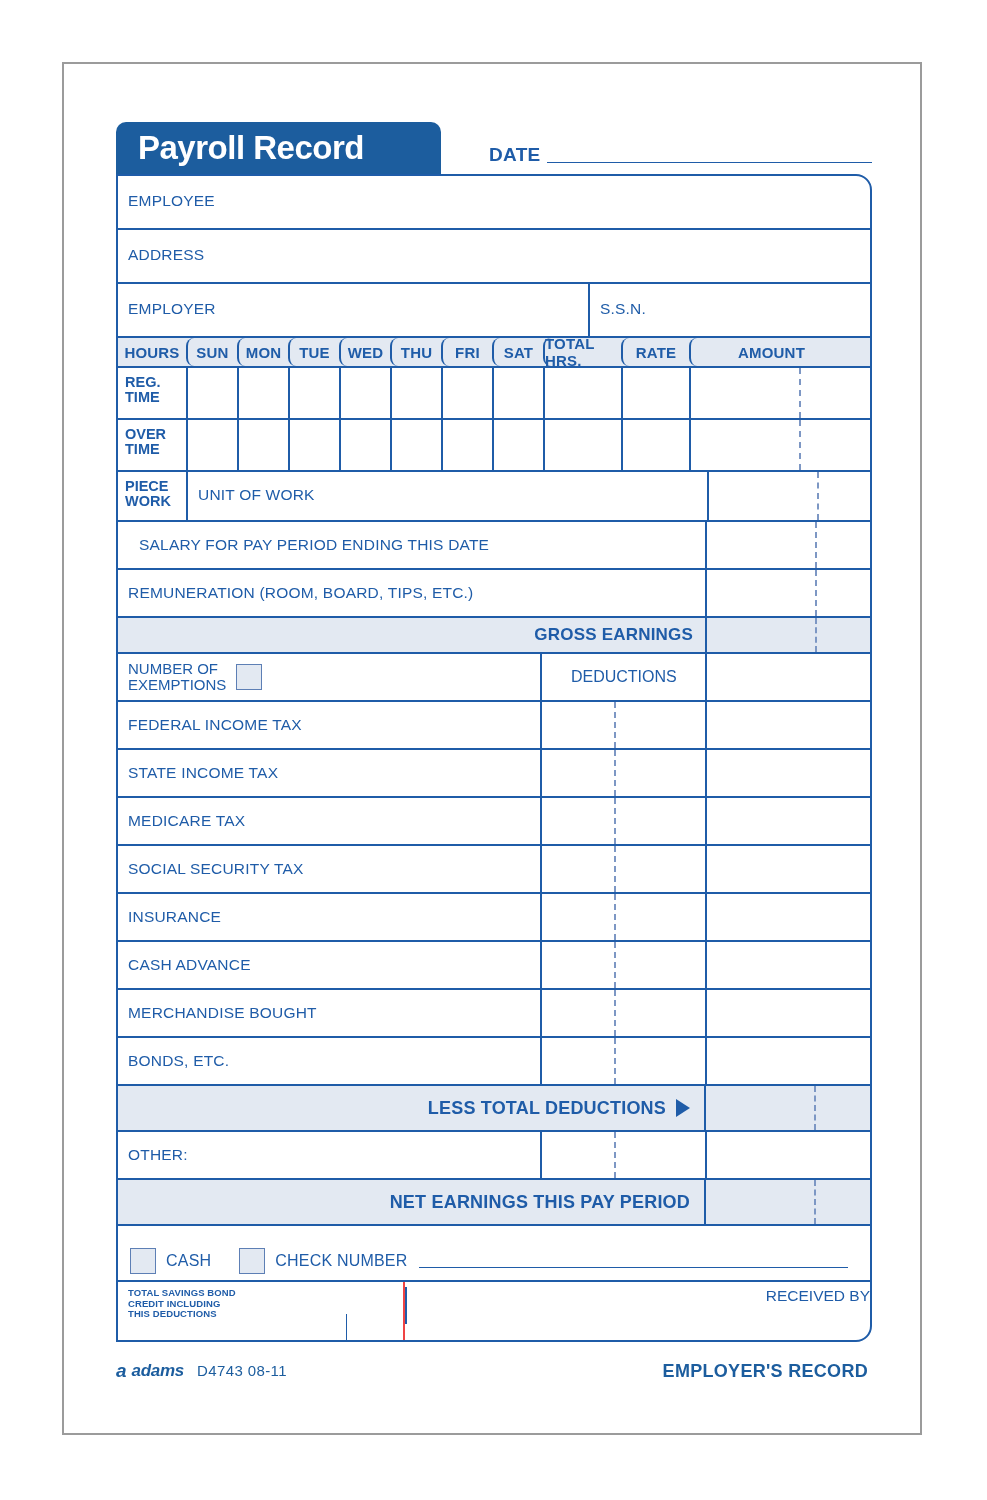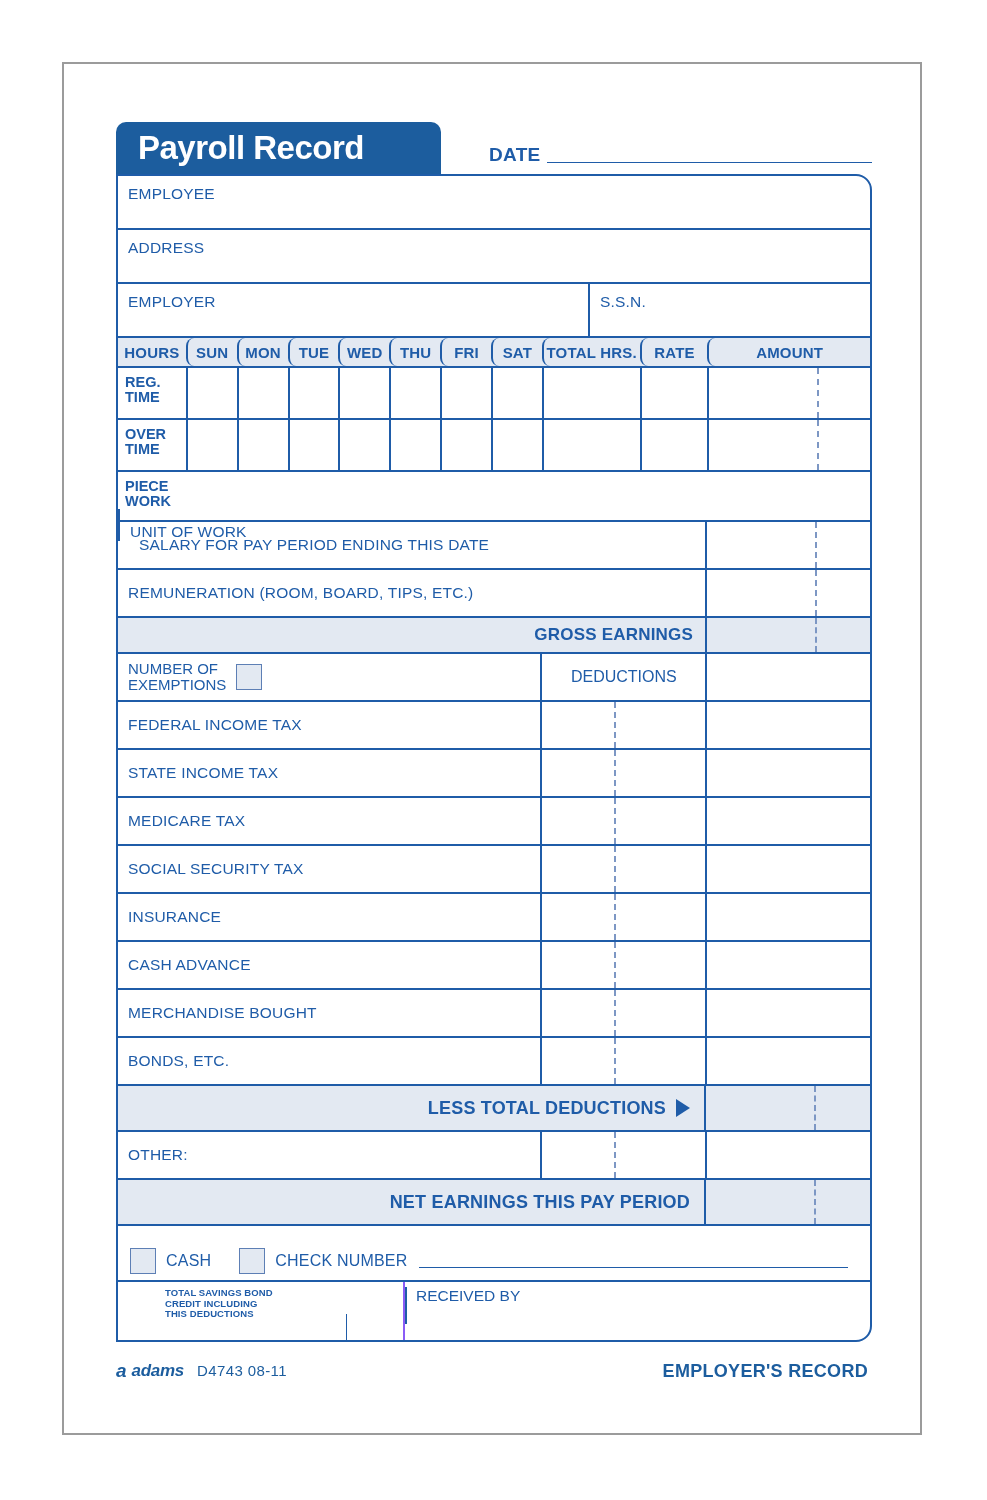--- a/index.html
+++ b/index.html
@@ -74,21 +74,21 @@
     display:flex;
     border-bottom:2px solid #1f5ca8;
     box-sizing:border-box;
   }
   .row:last-child{border-bottom:none;}
   .lbl{
     font-size:15.5px;
     font-weight:500;
     letter-spacing:0.2px;
     color:#1f5ca8;
-    padding:9px 0 0 10px;
+    padding:16px 0 0 10px;
     white-space:nowrap;
   }
   .shade{background:#e3e9f2;}
 
   
   .idrow{height:54px;}
   .idrow .cellA{flex:1;}
   .vsep{border-left:2px solid #1f5ca8;}
 
   
@@ -109,21 +109,21 @@
     position:relative;
   }
   .gridrow .c:first-child{border-left:none;}
   .daylbl{
     font-size:14.5px;font-weight:bold;line-height:15px;
     padding:7px 0 0 7px;color:#1f5ca8;
   }
   
   .w-hours{width:68px;}
   .w-day{width:51px;}
-  .w-total{width:98px;}
+  .w-total{width:78px;}
   .w-rate{width:68px;}
   .w-amount{width:163px;}
 
   
   .cents{
     position:absolute;top:0;bottom:0;
     left:108px;
     border-left:2px dashed #7d97c4;
   }
   .cents-ded{
@@ -205,32 +205,31 @@
 
   
   .bondrow{height:58px;border-bottom:none !important;}
   .bondcell{
     width:285px;position:relative;box-sizing:border-box;
   }
   .bondtxt{
     font-size:9.5px;line-height:10.5px;font-weight:bold;
     letter-spacing:0.1px;color:#1f5ca8;
     padding:6px 0 0 10px;
-    margin-left:37px;
   }
   .bondtick{
     position:absolute;left:228px;bottom:0;height:26px;
     border-left:1.8px solid #1f5ca8;
   }
   .recv{
     flex:1;
-    border-left:2px solid #8b5cf6;
+    border-left:2px solid #ef4444;
     box-sizing:border-box;
     padding:5px 0 16px 9px;
-    font-size:15.5px;font-weight:500;color:#1f5ca8;
+    font-size:15.5px;font-weight:500;color:#1f5ca8;text-align:right;
   }
   .recv-inner{
     border-left:2px solid #1f5ca8;margin-left:-9px;padding-left:9px;height:100%;
   }
 
   
   .footer{
     position:absolute;left:52px;right:52px;top:1297px;
     height:30px;
   }
@@ -343,21 +342,21 @@
         <div class="c w-day"></div>
         <div class="c w-day"></div>
         <div class="c w-day"></div>
         <div class="c w-total"></div>
         <div class="c w-rate"></div>
         <div class="c w-amount">
           <span class="cents"></span>
         </div>
       </div>
 
-      <div class="row gridrow" style="height:50px;flex-direction:column;">
+      <div class="row gridrow" style="height:50px;">
         <div class="c w-hours">
           <div class="daylbl">
             <span>PIECE</span><br>
             <span>WORK</span>
           </div>
         </div>
         <div class="c" style="width:521px;">
           <div class="lbl" style="padding-top:14px;">UNIT OF WORK</div>
         </div>
         <div class="c w-amount">

